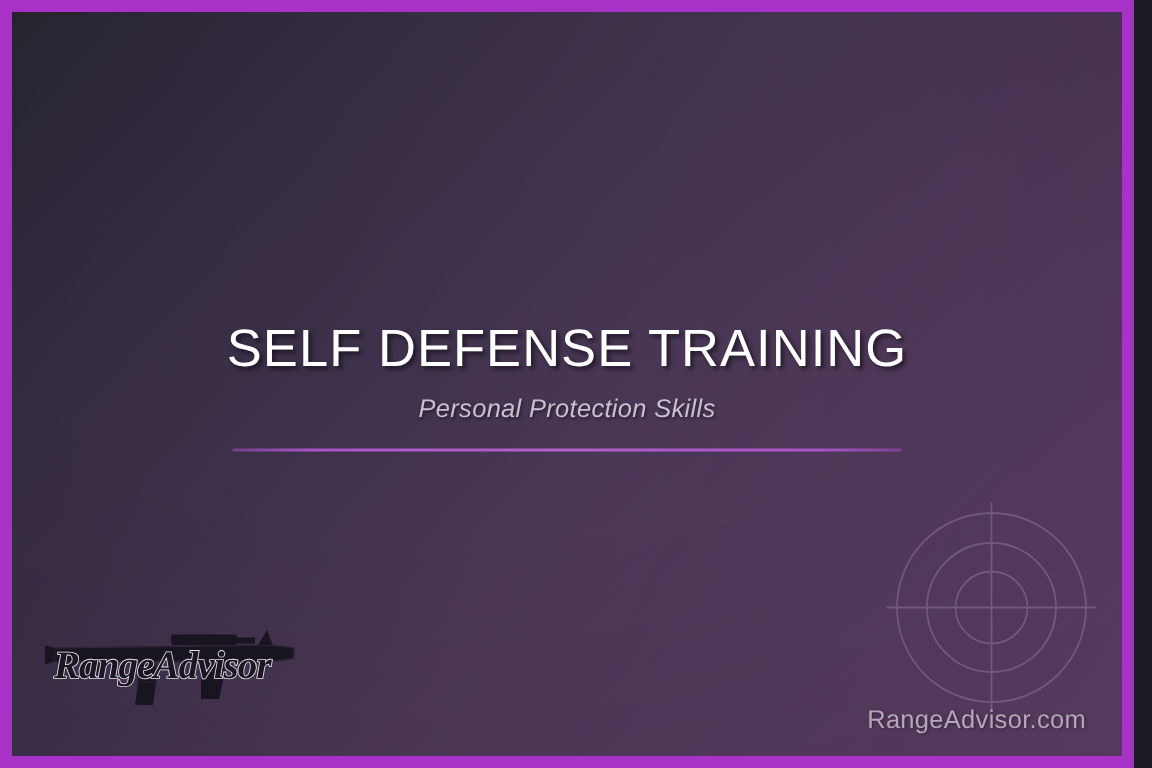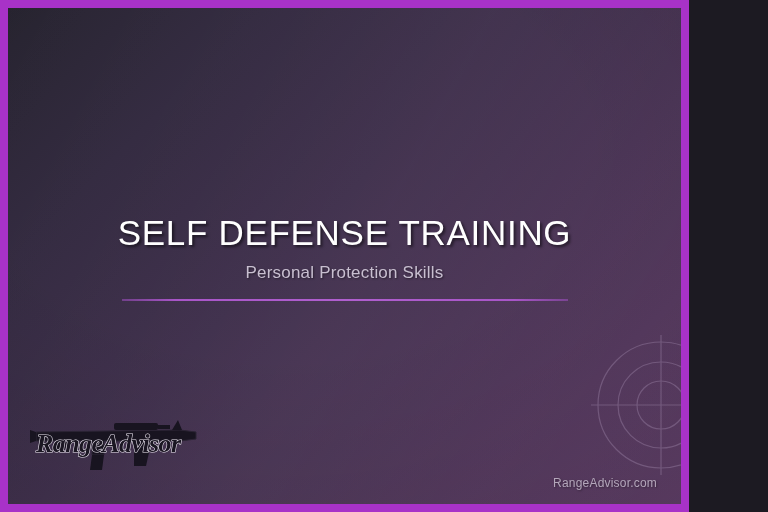--- a/index.html
+++ b/index.html
@@ -2,21 +2,21 @@
 <html><head>
 <meta charset="utf-8">
 <style>
   html, body {
     margin: 0;
     padding: 0;
     background: #1c1a22;
   }
   #slide {
     position: relative;
-    width: 689px;
+    width: 756px;
     height: 512px;
     overflow: hidden;
     box-sizing: border-box;
     border: 8px solid #a832c8;
     font-family: "Liberation Sans", sans-serif;
     background: linear-gradient(135deg,
                 #272430 0%,
                 #332a40 22%,
                 #3e2e4b 45%,
                 #4a3455 65%,
@@ -72,20 +72,21 @@
     text-shadow: 2px 2px 3px rgba(0,0,0,0.55);
     line-height: 1.15;
   }
   #page-subtitle {
     margin: 10px 0 0 0;
     font-size: 17px;
     font-weight: 400;
     color: #c8bfd0;
     text-shadow: 1px 1px 2px rgba(0,0,0,0.45);
     letter-spacing: 0.2px;
+    font-style: italic;
   }
   #divider {
     width: 446px;
     height: 2px;
     margin: 16px auto 0 auto;
     background: linear-gradient(90deg,
                 rgba(157,78,192,0.55) 0%,
                 #a855c8 12%,
                 #b05fcf 50%,
                 #a855c8 88%,
@@ -99,21 +100,21 @@
     bottom: 32px;
     width: 172px;
     height: 62px;
   }
 
   
   #watermark {
     position: absolute;
     right: 24px;
     bottom: 14px;
-    font-size: 12px;
+    font-size: 17px;
     color: #b3a6ba;
     letter-spacing: 0.2px;
     text-shadow: 1px 1px 2px rgba(0,0,0,0.35);
   }
 </style>
 </head>
 <body>
 
 <div id="slide">
 

